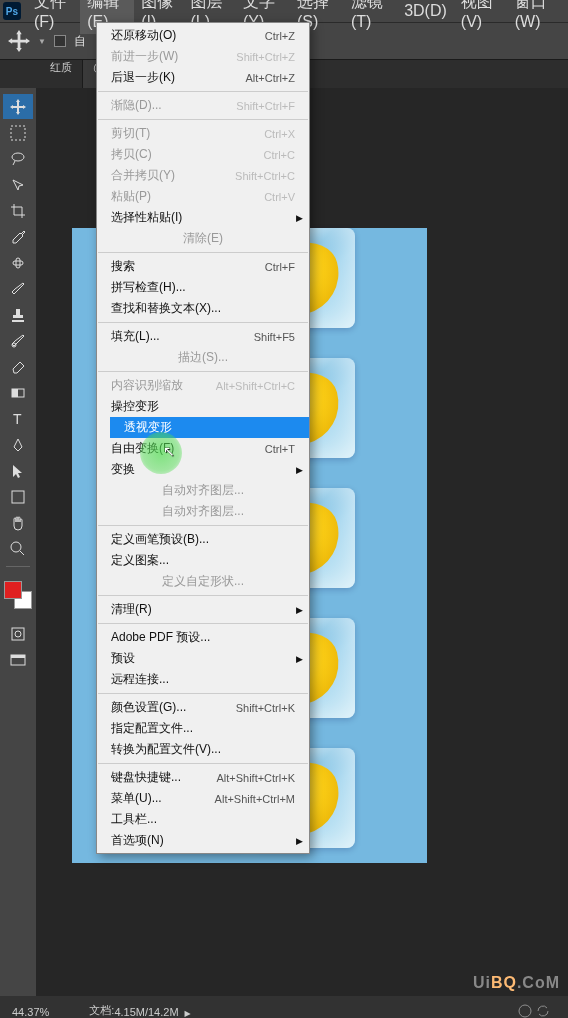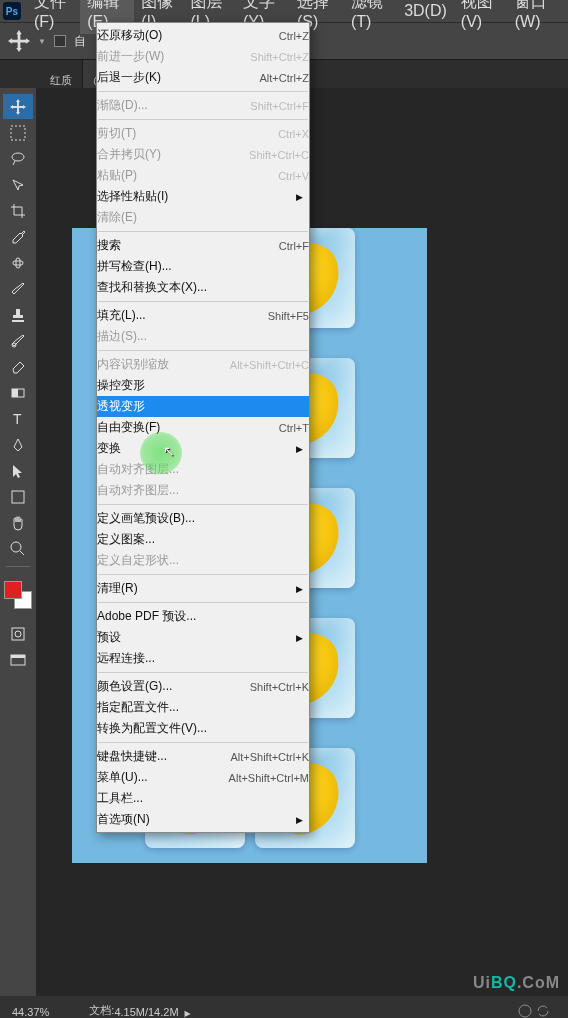--- a/index.html
+++ b/index.html
@@ -8,50 +8,50 @@
   .ps-logo { width: 24px; height: 18px; background: #001a33; border-radius: 3px; color: #4fa7e8; font-weight: bold; font-size: 10px; display: flex; align-items: center; justify-content: center; margin-right: 6px; }
   .menu-item { padding: 3px 7px; cursor: default; font-size: 16px; }
   .menu-item.active { background: #5a5a5a; }
   .options-bar { height: 38px; background: #454545; border-top: 1px solid #2a2a2a; border-bottom: 1px solid #1a1a1a; display: flex; align-items: center; padding: 0 8px; gap: 8px; }
   .move-tool-icon { width: 22px; height: 22px; display: flex; align-items: center; justify-content: center; }
   .chevron-down { font-size: 8px; color: #aaa; }
   .checkbox { width: 12px; height: 12px; border: 1px solid #888; background: #333; }
   .align-icons { display: flex; gap: 6px; margin-left: 60px; }
   .align-icon { width: 18px; height: 18px; opacity: 0.5; }
   .tabs { height: 28px; background: #2d2d2d; display: flex; align-items: center; padding-left: 40px; font-size: 11px; color: #ccc; }
-  .tab { padding: 0 10px; height: 100%; display: flex; align-items: flex-end; border-right: 1px solid #1a1a1a; }
+  .tab { padding: 0 10px; height: 100%; display: flex; align-items: flex-start; border-right: 1px solid #1a1a1a; }
   .tab.active { background: #3a3a3a; }
   .tab-close { margin-left: 6px; color: #999; }
   .workspace { position: absolute; top: 88px; left: 36px; right: 0; bottom: 22px; background: #262626; overflow: hidden; }
   .canvas { position: absolute; left: 36px; top: 140px; width: 355px; height: 635px; background: #75b8e0; }
   .ice-row { position: absolute; left: 0; right: 0; display: flex; justify-content: center; gap: 10px; }
   .ice-cube { width: 100px; height: 100px; background: linear-gradient(135deg, #c8e8f5 0%, #88c5e5 40%, #a8d8f0 60%, #c8e8f5 100%); border-radius: 8px; position: relative; box-shadow: inset 0 0 30px rgba(255,255,255,0.6), 0 2px 6px rgba(0,0,80,0.2); overflow: hidden; }
   .banana { position: absolute; inset: 15%; background: radial-gradient(ellipse at 30% 30%, #fde047 0%, #facc15 50%, #e0a800 100%); border-radius: 50% 50% 60% 40% / 60% 40% 60% 40%; transform: rotate(-15deg); }
   .toolbar { position: absolute; left: 0; top: 88px; width: 36px; bottom: 22px; background: #454545; display: flex; flex-direction: column; align-items: center; padding-top: 6px; }
   .tool { width: 30px; height: 25px; display: flex; align-items: center; justify-content: center; margin-bottom: 1px; cursor: default; color: #ddd; }
   .tool svg { width: 16px; height: 16px; }
   .tool.active { background: #2b6da8; }
   .color-swatches { margin-top: 10px; position: relative; width: 28px; height: 28px; }
   .fg-color { position: absolute; left: 0; top: 0; width: 18px; height: 18px; background: #e02020; border: 1px solid #999; }
   .bg-color { position: absolute; right: 0; bottom: 0; width: 18px; height: 18px; background: #fff; border: 1px solid #999; }
   .edit-menu { position: absolute; left: 96px; top: 22px; width: 214px; background: #f0f0f0; border: 1px solid #888; box-shadow: 3px 3px 10px rgba(0,0,0,0.4); color: #111; z-index: 100; padding: 2px 0; }
-  .dm-item { height: 21px; display: flex; align-items: center; padding: 0 0; font-size: 12px; cursor: default; position: relative; }
-  .dm-item.disabled { color: #999; }
-  .dm-item.highlight { background: #1c8aef; color: #fff; }
+  .dm-item { height: 21px; display: flex; align-items: center; padding: 0 14px; font-size: 12px; cursor: default; position: relative; }
+  .dm-item.disabled { color: #999; justify-content: center; }
+  .dm-item.highlight { background: #1c8aef; color: #fff; margin-left: 13px; }
   .dm-item .shortcut { margin-left: auto; color: #555; font-size: 11px; }
   .dm-item.disabled .shortcut { color: #bbb; }
   .dm-item .submenu-arrow { position: absolute; right: 6px; font-size: 9px; }
   .dm-sep { height: 1px; background: #ccc; margin: 3px 1px; }
   .highlight-circle { position: absolute; left: 140px; top: 432px; width: 42px; height: 42px; border-radius: 50%; background: radial-gradient(circle, rgba(80,220,80,0.7) 0%, rgba(80,220,80,0.5) 60%, rgba(80,220,80,0) 100%); z-index: 101; pointer-events: none; }
   .cursor-arrow { position: absolute; left: 163px; top: 443px; z-index: 102; color: #fff; font-size: 14px; text-shadow: 1px 1px 1px #000; }
   .status-bar { position: absolute; left: 0; right: 0; bottom: 0; height: 22px; background: #323232; display: flex; align-items: flex-end; padding: 0 12px; font-size: 11px; color: #ccc; }
   .status-doc { margin-left: 40px; }
   .status-doc-arrow { margin-left: 6px; font-size: 8px; }
   .watermark { position: absolute; right: 8px; bottom: 26px; font-size: 16px; font-weight: bold; color: #888; letter-spacing: 1px; }
-  .watermark .accent { color: #14b8a6; }
+  .watermark .accent { color: #fdba74; }
   .small-icons { display: flex; gap: 4px; margin-left: auto; margin-right: 6px; }
   .small-icon { width: 14px; height: 14px; opacity: 0.6; }
 </style>
 </head>
 <body>
 
 <div class="menubar">
   <div class="ps-logo">Ps</div>
   <div class="menu-item">文件(F)</div>
   <div class="menu-item active">编辑(E)</div>
@@ -297,20 +297,24 @@
   <div class="dm-item disabled">
       <span>渐隐(D)...</span>
       <span class="shortcut">Shift+Ctrl+F</span>
     </div>
   <div class="dm-sep"></div>
   <div class="dm-item disabled">
       <span>剪切(T)</span>
       <span class="shortcut">Ctrl+X</span>
     </div>
   <div class="dm-item disabled">
+      <span>拷贝(C)</span>
+      <span class="shortcut">Ctrl+C</span>
+    </div>
+  <div class="dm-item disabled">
       <span>合并拷贝(Y)</span>
       <span class="shortcut">Shift+Ctrl+C</span>
     </div>
   <div class="dm-item disabled">
       <span>粘贴(P)</span>
       <span class="shortcut">Ctrl+V</span>
     </div>
   <div class="dm-item">
       <span>选择性粘贴(I)</span>
       <span class="submenu-arrow">▶</span>

